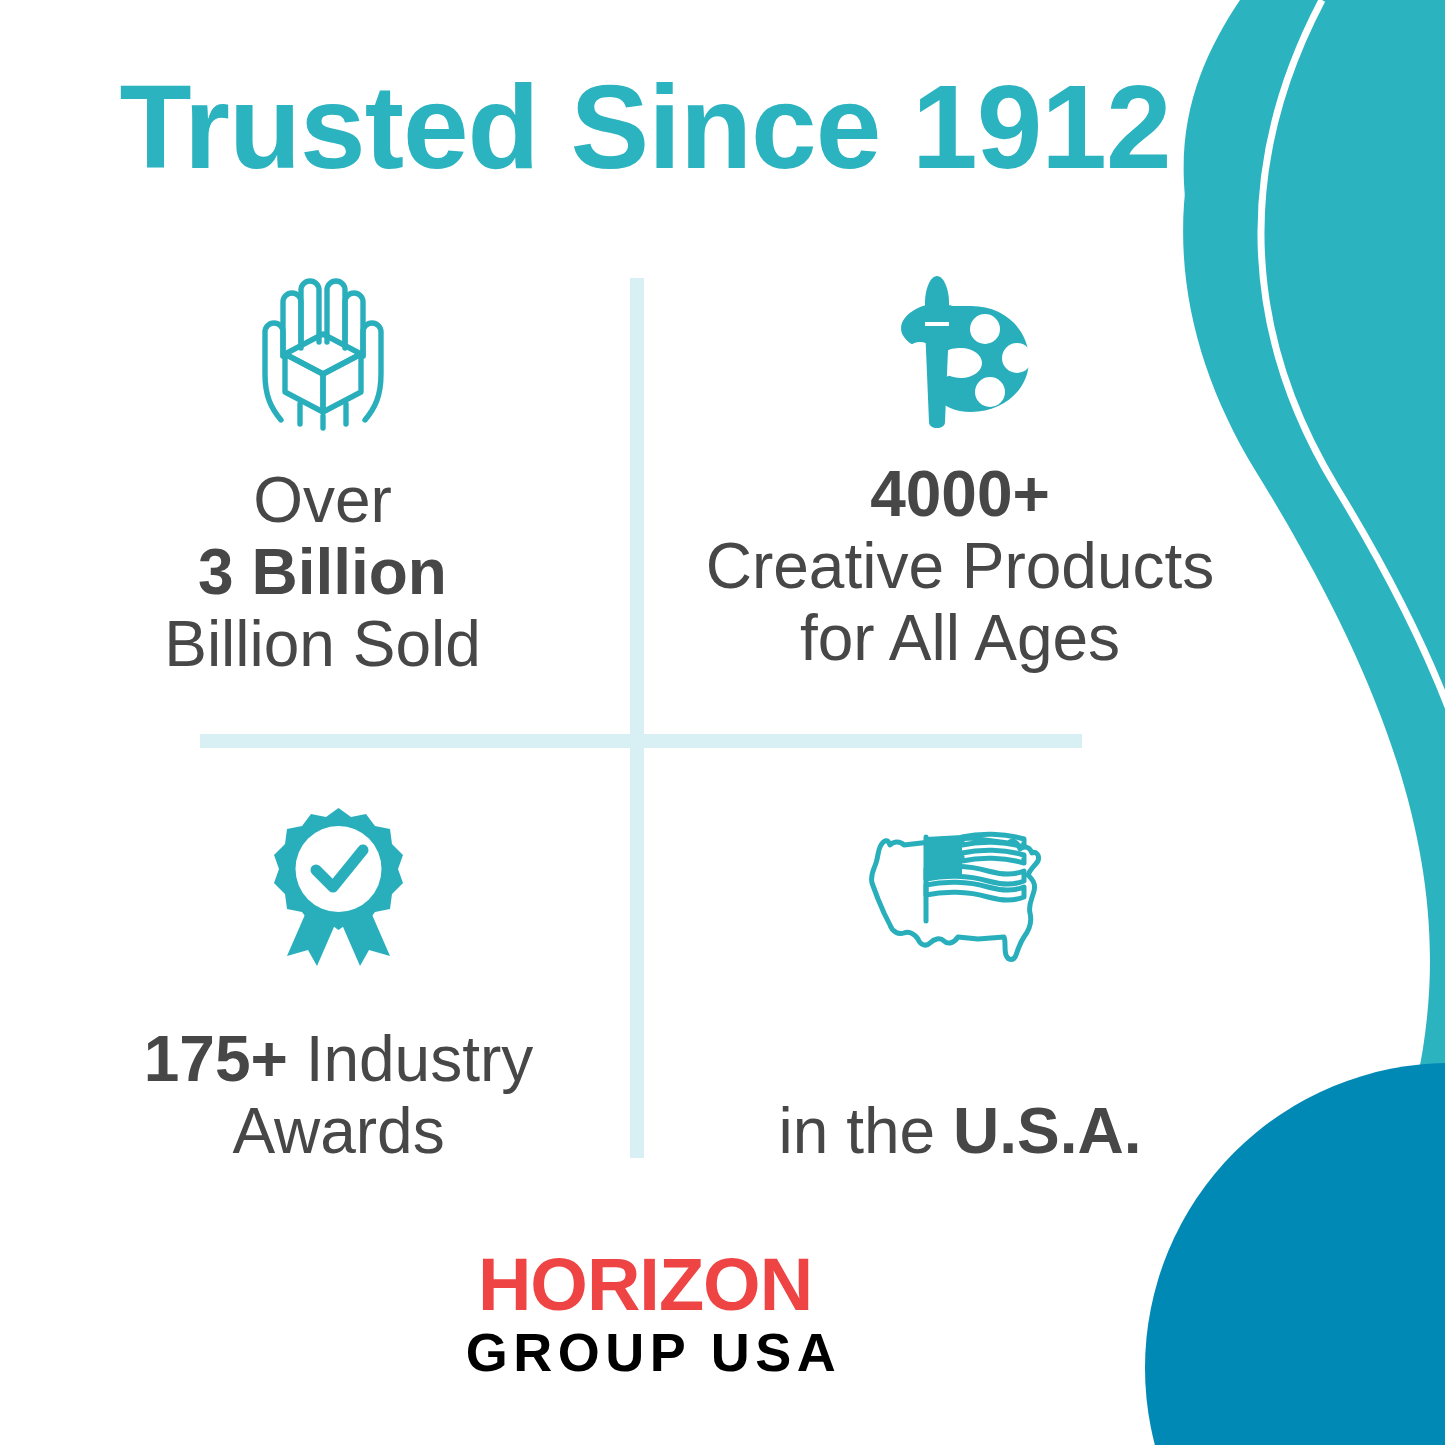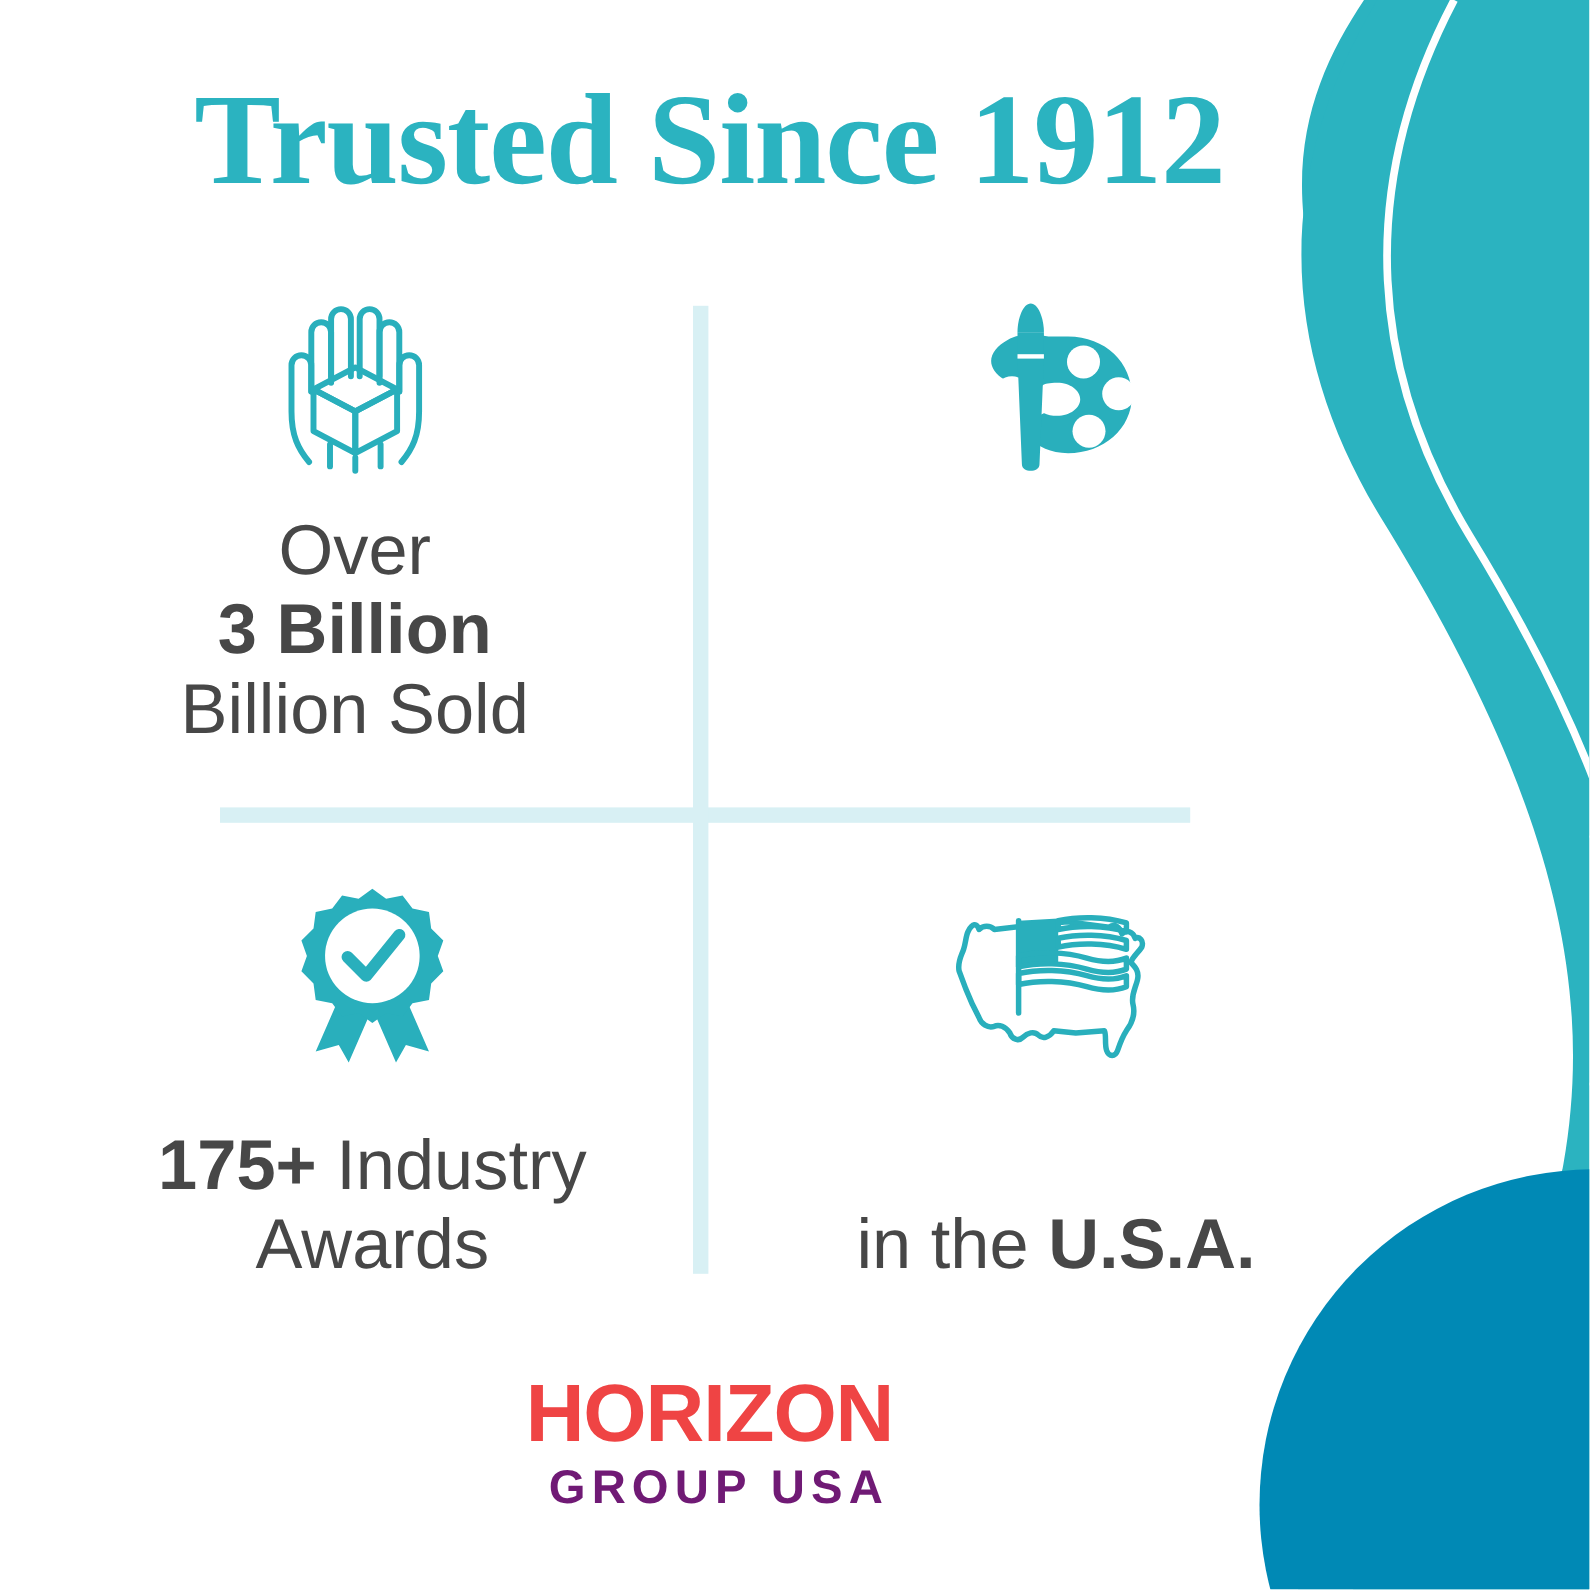--- a/index.html
+++ b/index.html
@@ -31,21 +31,20 @@
     left: 0;
     top: 68px;
     width: 1290px;
     text-align: center;
     font-size: 118px;
     line-height: 118px;
     font-weight: 700;
     letter-spacing: -1px;
     color: #2BB3C0;
     white-space: nowrap;
-    font-family: Liberation Serif, serif;
   }
 
   
   .divider-h {
     position: absolute;
     left: 200px;
     top: 734px;
     width: 882px;
     height: 14px;
     background: #D8F0F4;
@@ -104,25 +103,25 @@
     text-align: center;
   }
   #brand-logo .logo-main {
     font-size: 74px;
     line-height: 74px;
     font-weight: 700;
     letter-spacing: -1px;
     color: #ef4444;
   }
   #brand-logo .logo-sub {
-    font-size: 43px;
+    font-size: 54px;
     line-height: 48px;
     font-weight: 700;
     letter-spacing: 5.5px;
-    color: #701a75;
+    color: #000000;
     margin-top: 6px;
     padding-left: 17px;
   }
 </style>
 </head>
 <body>
 
 <div id="canvas">
 
   <svg id="bg-decor" viewBox="0 0 1445 1445">
@@ -218,20 +217,25 @@
         <path fill="#29AFBC" d="M62,6
                  c7,0 12,14 12,26
                  l-24,0 C50,20 55,6 62,6 Z"></path>
 
         <rect x="50" y="32" width="24" height="20" fill="#29AFBC"></rect>
 
         <path fill="#29AFBC" d="M50,56 L74,56 L70,152 C70,160 54,160 54,152 Z"></path>
 
         <rect x="50" y="52" width="24" height="4" fill="#FFFFFF"></rect>
       </svg>
+    </div>
+    <div class="stat-text">
+      <b>4000+</b><br>
+      <span>Creative Products</span><br>
+      <span>for All Ages</span>
     </div>
   </div>
 
   <div class="cell" id="cell-awards">
     <div class="icon-wrap">
       <svg width="155" height="165" viewBox="0 0 155 165">
 
         <path fill="#29AFBC" d="M46,104 L26,150 L47,144 L56,160 L76,114 Z"></path>
         <path fill="#29AFBC" d="M109,104 L129,150 L108,144 L99,160 L79,114 Z"></path>
 

